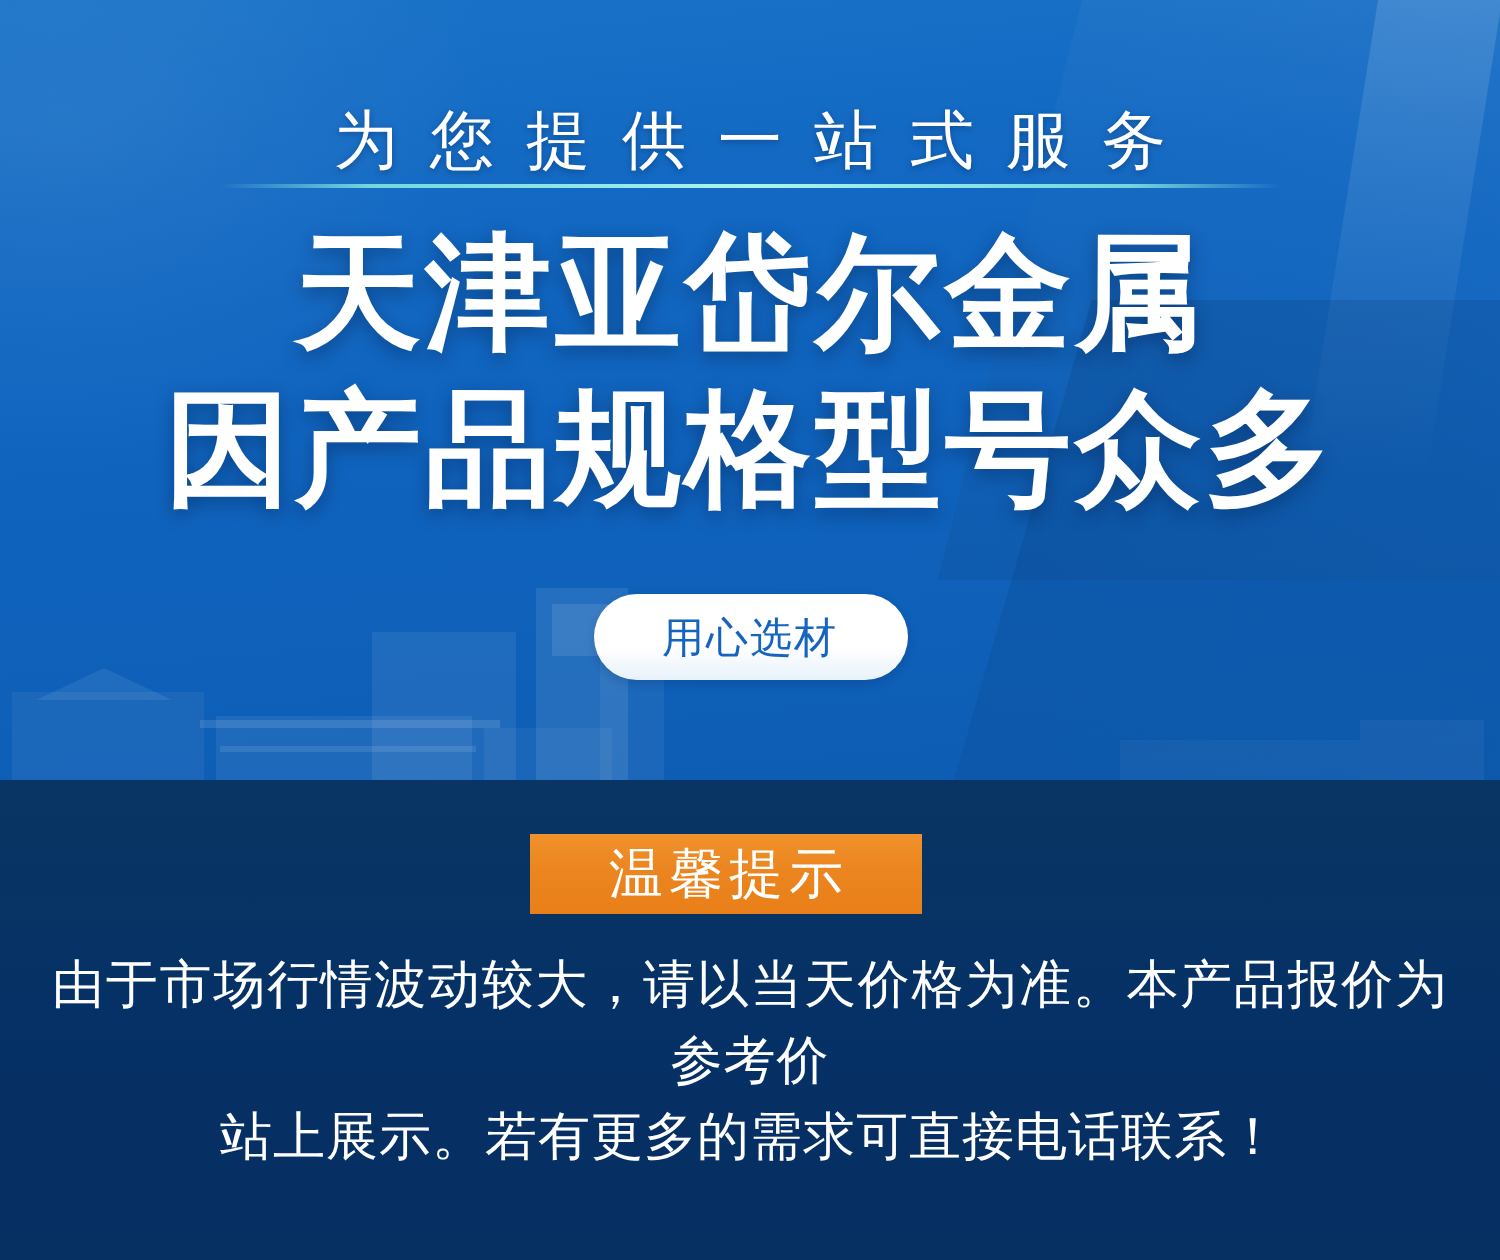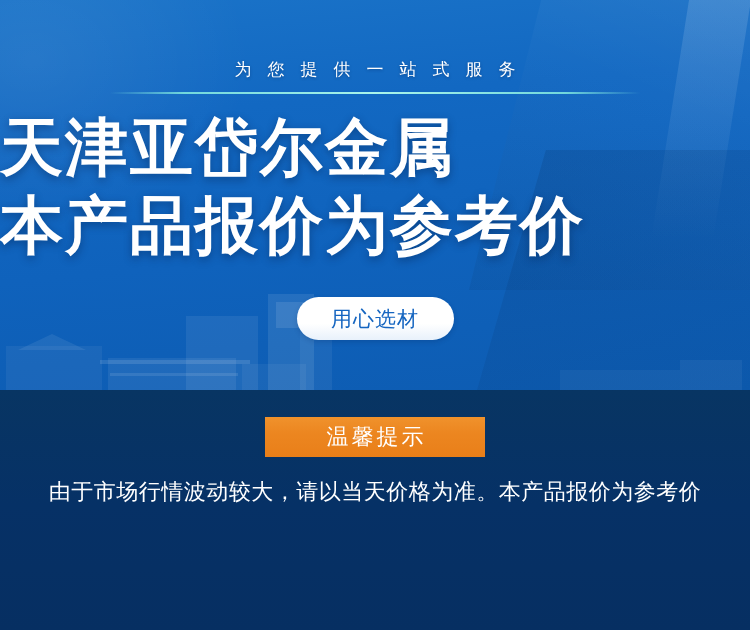--- a/index.html
+++ b/index.html
@@ -98,21 +98,21 @@
     background: rgba(255,255,255,0.10);
   }
 
   
   .tagline {
     position: absolute;
     left: 0; top: 54px;
     width: 750px;
     text-align: center;
     color: #ffffff;
-    font-size: 17px;
+    font-size: 32px;
     font-weight: 500;
     letter-spacing: 16px;
     text-indent: 16px;
     line-height: 32px;
     text-shadow: 0 1px 3px rgba(0,20,60,0.35);
   }
 
   .divider {
     position: absolute;
     left: 110px; top: 92px;
@@ -122,20 +122,21 @@
       rgba(130,235,225,0.85) 14%,
       rgba(170,245,235,1) 50%,
       rgba(130,235,225,0.85) 86%,
       rgba(120,230,230,0) 100%);
   }
 
   .company-name {
     position: absolute;
     left: 0; top: 108px;
     width: 750px;
+    text-align: center;
     color: #ffffff;
     font-size: 63px;
     font-weight: bold;
     line-height: 78px;
     letter-spacing: 2px;
     text-shadow: 0 3px 9px rgba(0,25,65,0.40);
   }
   .company-name .cn-line { display: block; }
 
   
@@ -169,40 +170,40 @@
     left: 0; top: 390px;
     width: 750px;
     height: 240px;
     background: linear-gradient(180deg, #083563 0%, #063166 48%, #062f62 100%);
     overflow: hidden;
   }
 
   .notice-banner {
     position: absolute;
     left: 265px; top: 417px;
-    width: 220px;
+    width: 196px;
     height: 40px;
     background: linear-gradient(180deg, #f0922c 0%, #ec8620 40%, #e97f19 100%);
     display: flex;
     align-items: center;
     justify-content: center;
     color: #ffffff;
-    font-size: 22px;
+    font-size: 27px;
     font-weight: 500;
     letter-spacing: 3px;
     text-indent: 3px;
     box-sizing: border-box;
   }
 
   .notice-body {
     position: absolute;
     left: 26px; top: 473px;
     width: 698px;
     color: #ffffff;
-    font-size: 22px;
+    font-size: 26px;
     line-height: 38px;
     letter-spacing: 0.5px;
     text-align: justify;
     text-align-last: center;
   }
   .notice-body p { margin: 0; }
 </style>
 </head>
 <body>
 
@@ -227,33 +228,34 @@
     <div class="bgb-bar"></div>
     <div class="bgb-bar2"></div>
     <div class="bgb-win"></div>
 
     <div class="tagline">为您提供一站式服务</div>
 
     <div class="divider"></div>
 
     <div class="company-name">
       <span class="cn-line">天津亚岱尔金属</span>
-      <span class="cn-line">本产品报价为参考价</span>
+      <span class="cn-line">因产品规格型号众多</span>
     </div>
 
     <div class="pills">
       <div class="pill">
         <span>用心选材</span>
       </div>
     </div>
   </div>
 
   <div class="notice"></div>
 
   <div class="notice-banner">
     <span>温馨提示</span>
   </div>
 
   <div class="notice-body">
     <p>由于市场行情波动较大，请以当天价格为准。本产品报价为参考价</p>
+    <p>站上展示。若有更多的需求可直接电话联系！</p>
   </div>
 
 </div>
 
 </body></html>

